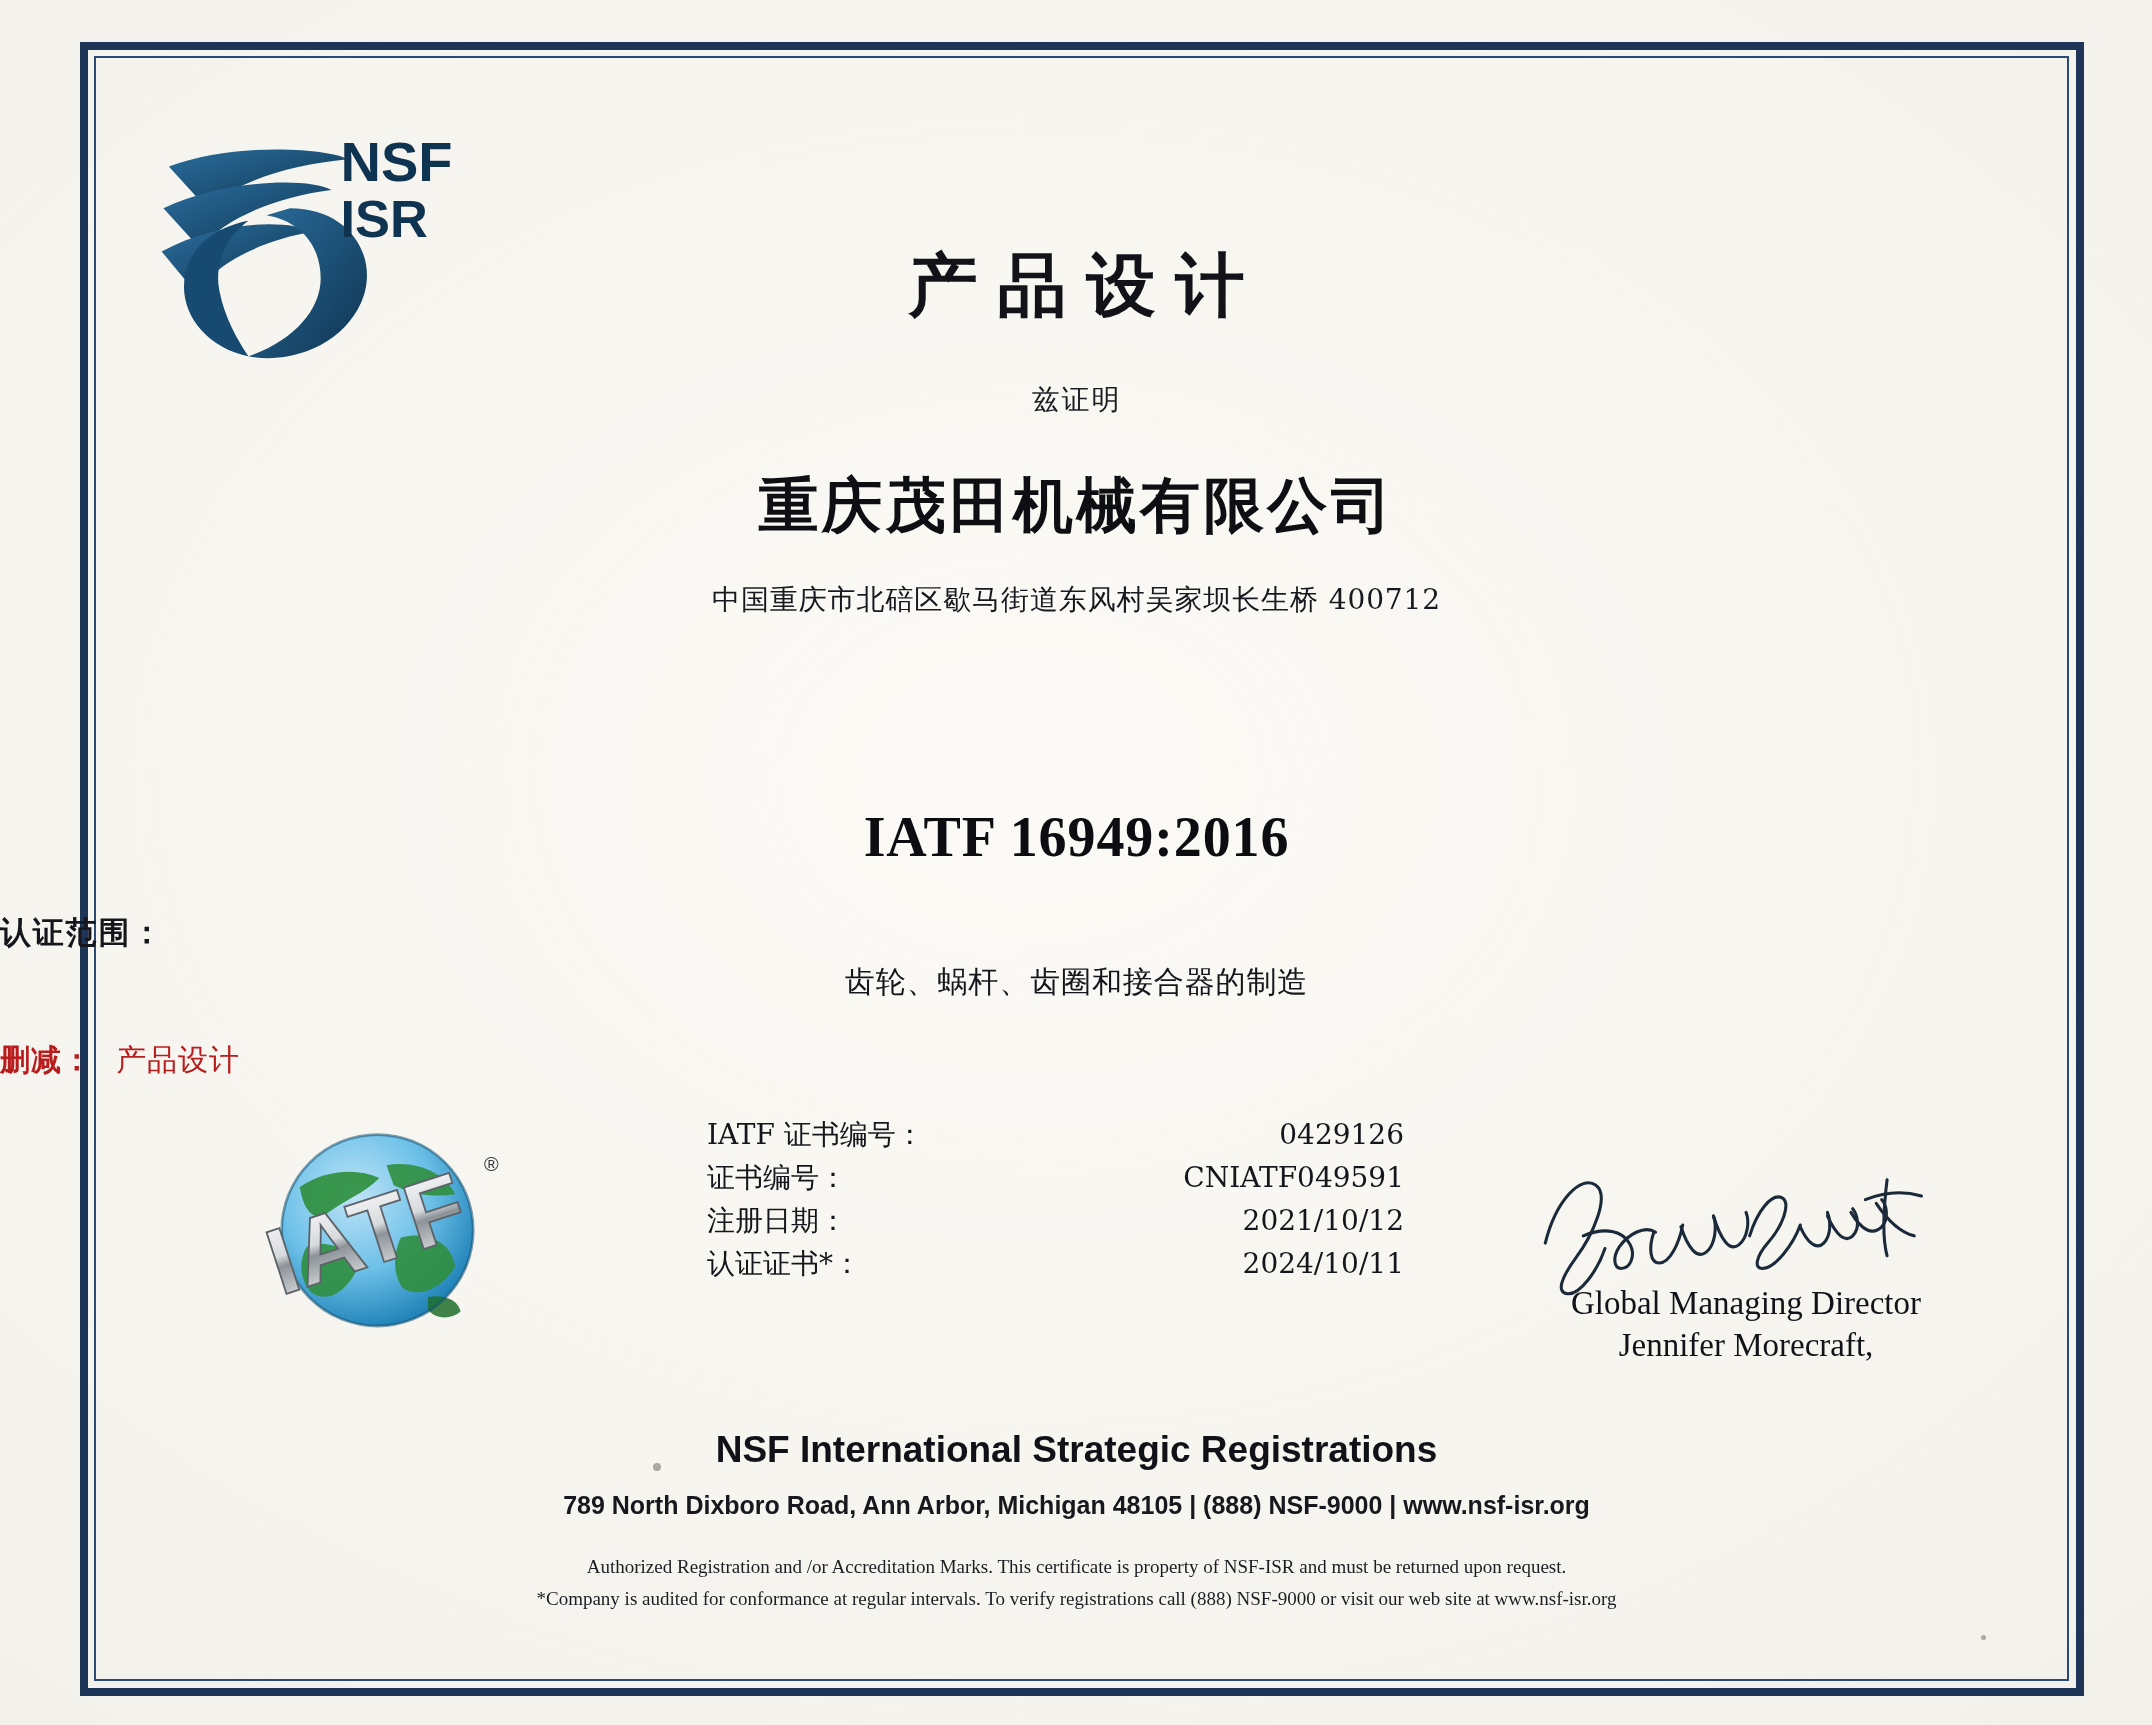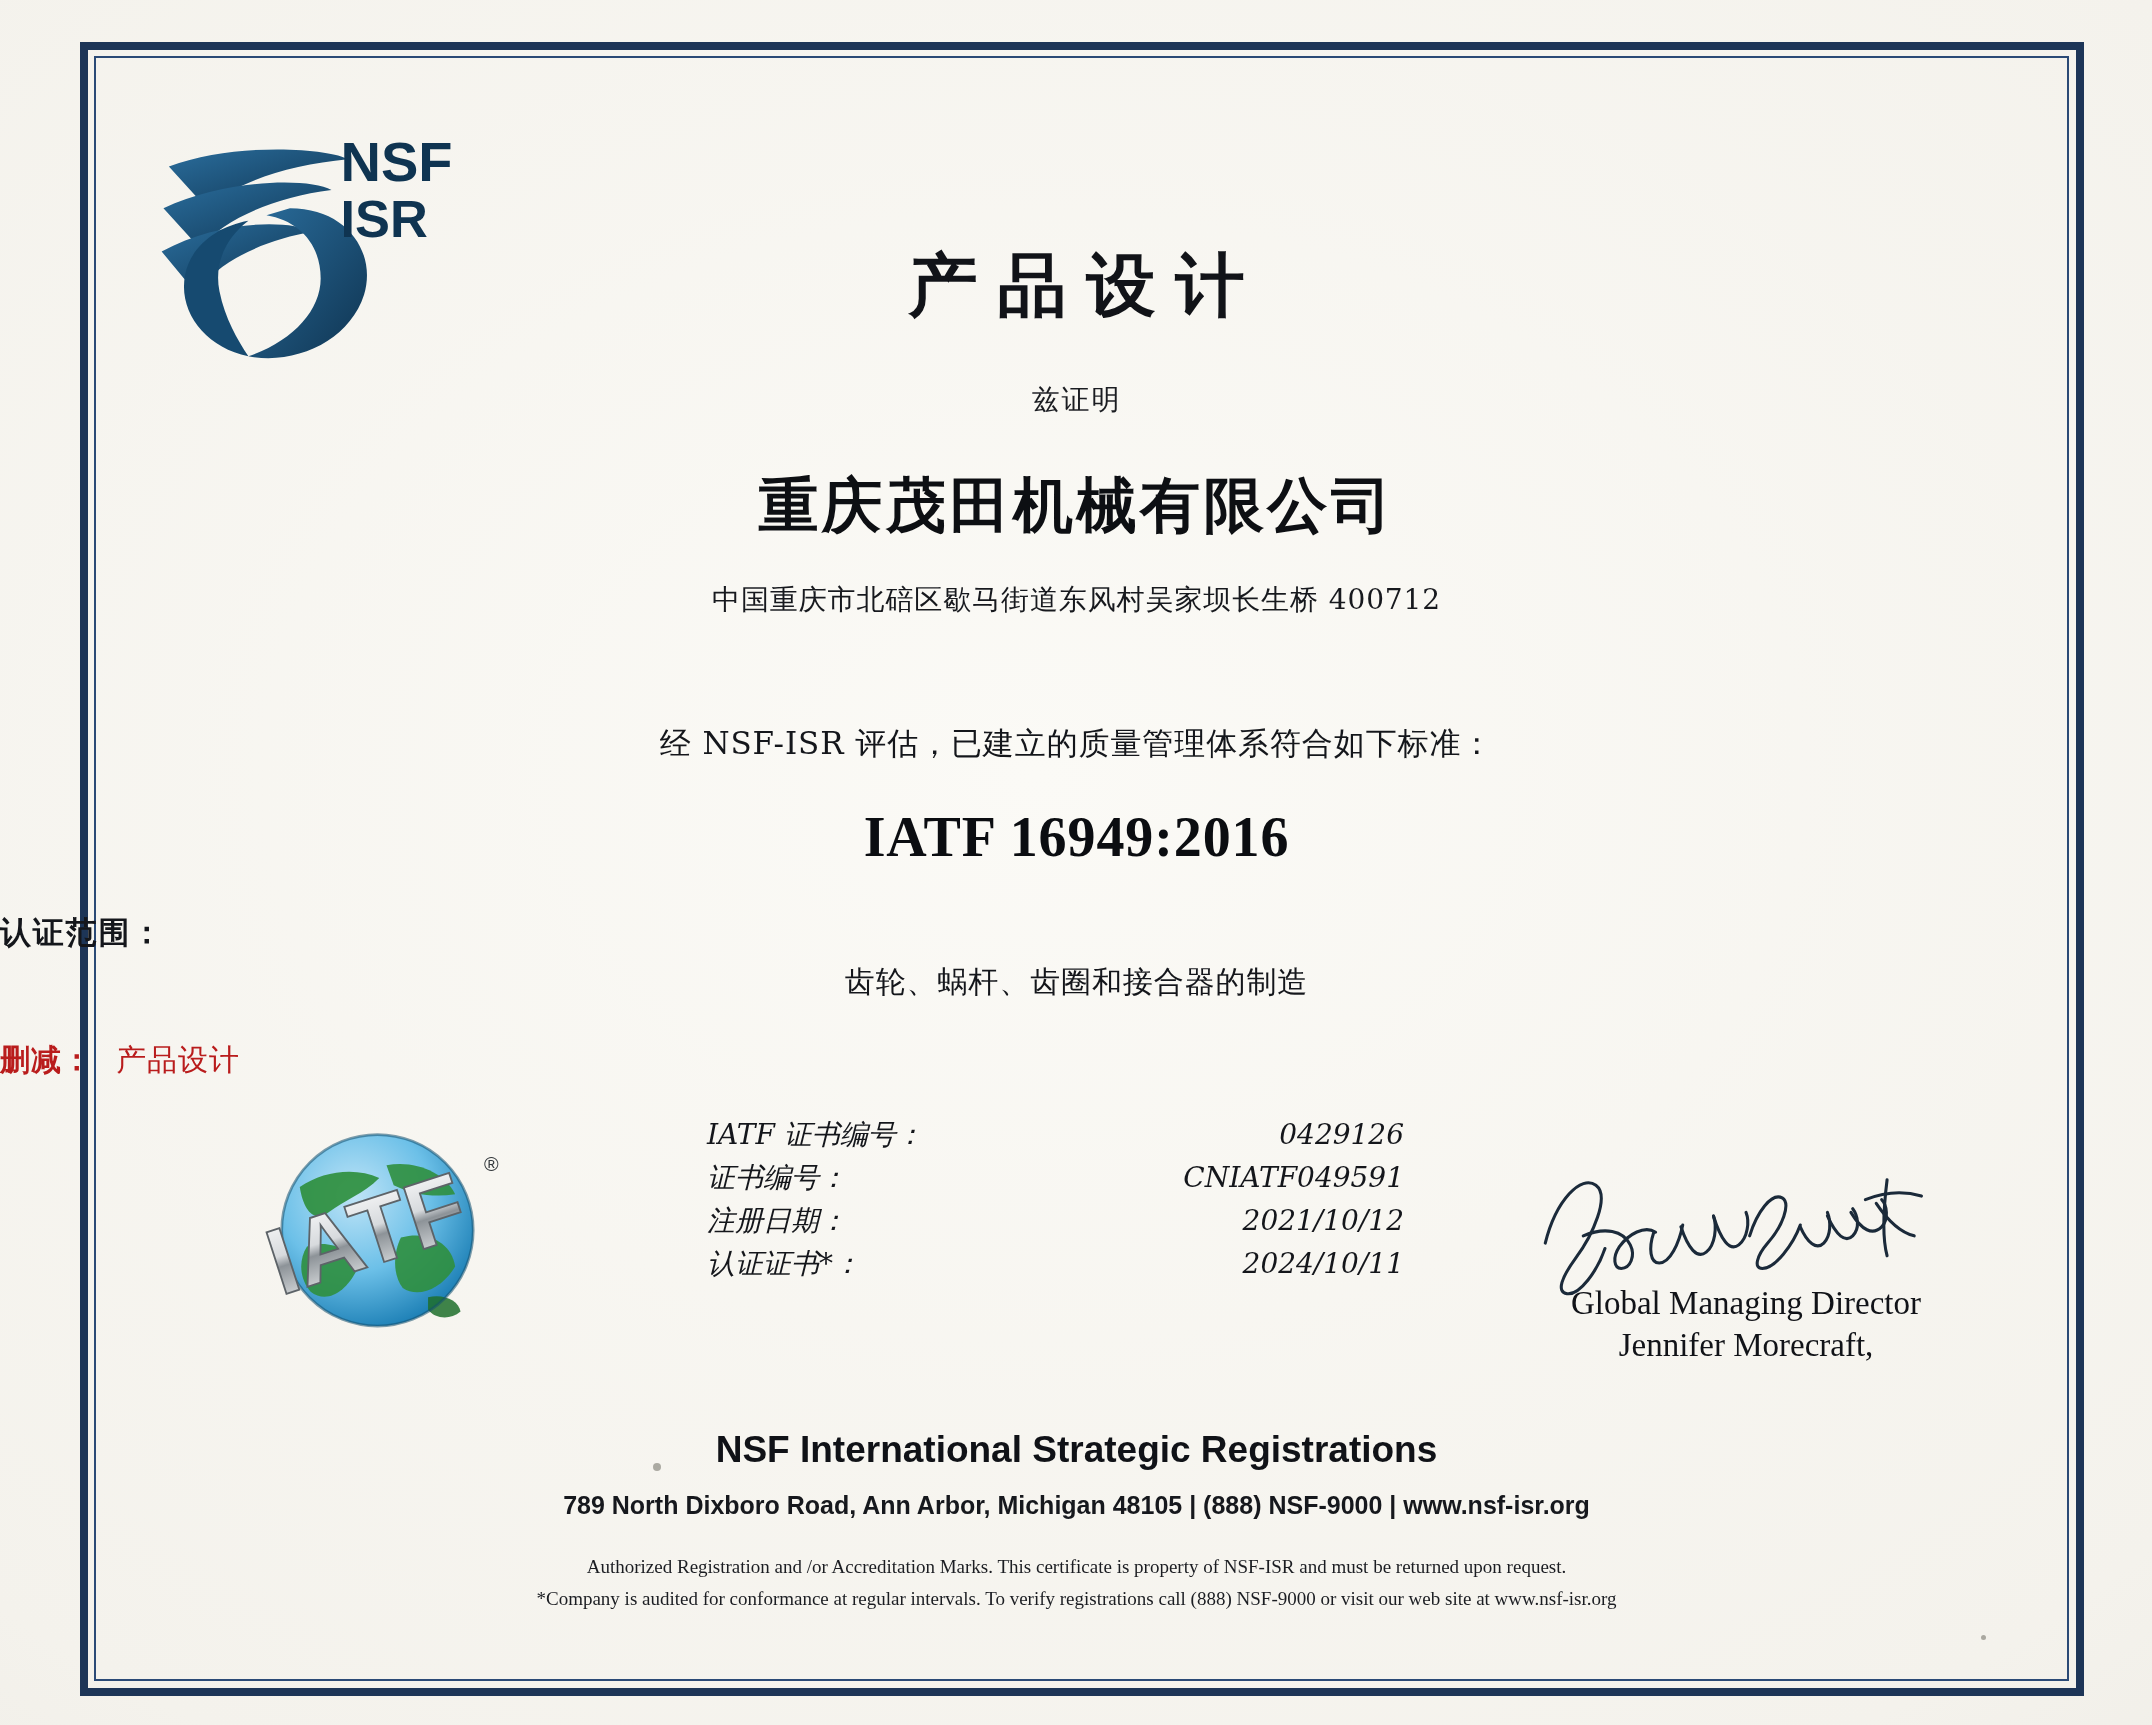--- a/index.html
+++ b/index.html
@@ -185,21 +185,20 @@
   }
   .exclusion b { font-weight: 700; }
   .exclusion .val { margin-left: 23.5px; }
 
   
   .details {
     position: absolute;
     left: 707px;
     top: 1098px;
     width: 724px;
-    font-style: italic;
   }
   .details table {
     border-collapse: collapse;
     width: 100%;
   }
   .details td {
     font-family: "DejaVu Serif", serif;
     font-size: 28px;
     color: #14161b;
     padding: 2.7px 0 4.5px 0;
@@ -340,21 +339,20 @@
           <text x="18" y="168" font-family="Liberation Sans, sans-serif" font-size="104" font-weight="bold" fill="url(#silver)" stroke="#5d6368" stroke-width="2">IATF</text>
         </g>
         <text x="258" y="66" font-family="Liberation Sans, sans-serif" font-size="22" fill="#33383c">®</text>
       </svg>
     </div>
 
     <div class="title-cn">产品设计</div>
     <div class="subtitle-cn">兹证明</div>
     <div class="company-cn">重庆茂田机械有限公司</div>
     <div class="address-cn">中国重庆市北碚区歇马街道东风村吴家坝长生桥 400712</div>
-    <div class="statement-cn">经 NSF-ISR 评估，已建立的质量管理体系符合如下标准：</div>
     <div class="standard">IATF 16949:2016</div>
     <div class="scope-label">认证范围：</div>
     <div class="scope-text">齿轮、蜗杆、齿圈和接合器的制造</div>
     <div class="exclusion">
       <b>删减：</b><span class="val">产品设计</span>
     </div>
 
     <div class="details">
       <table>
         <tbody>

